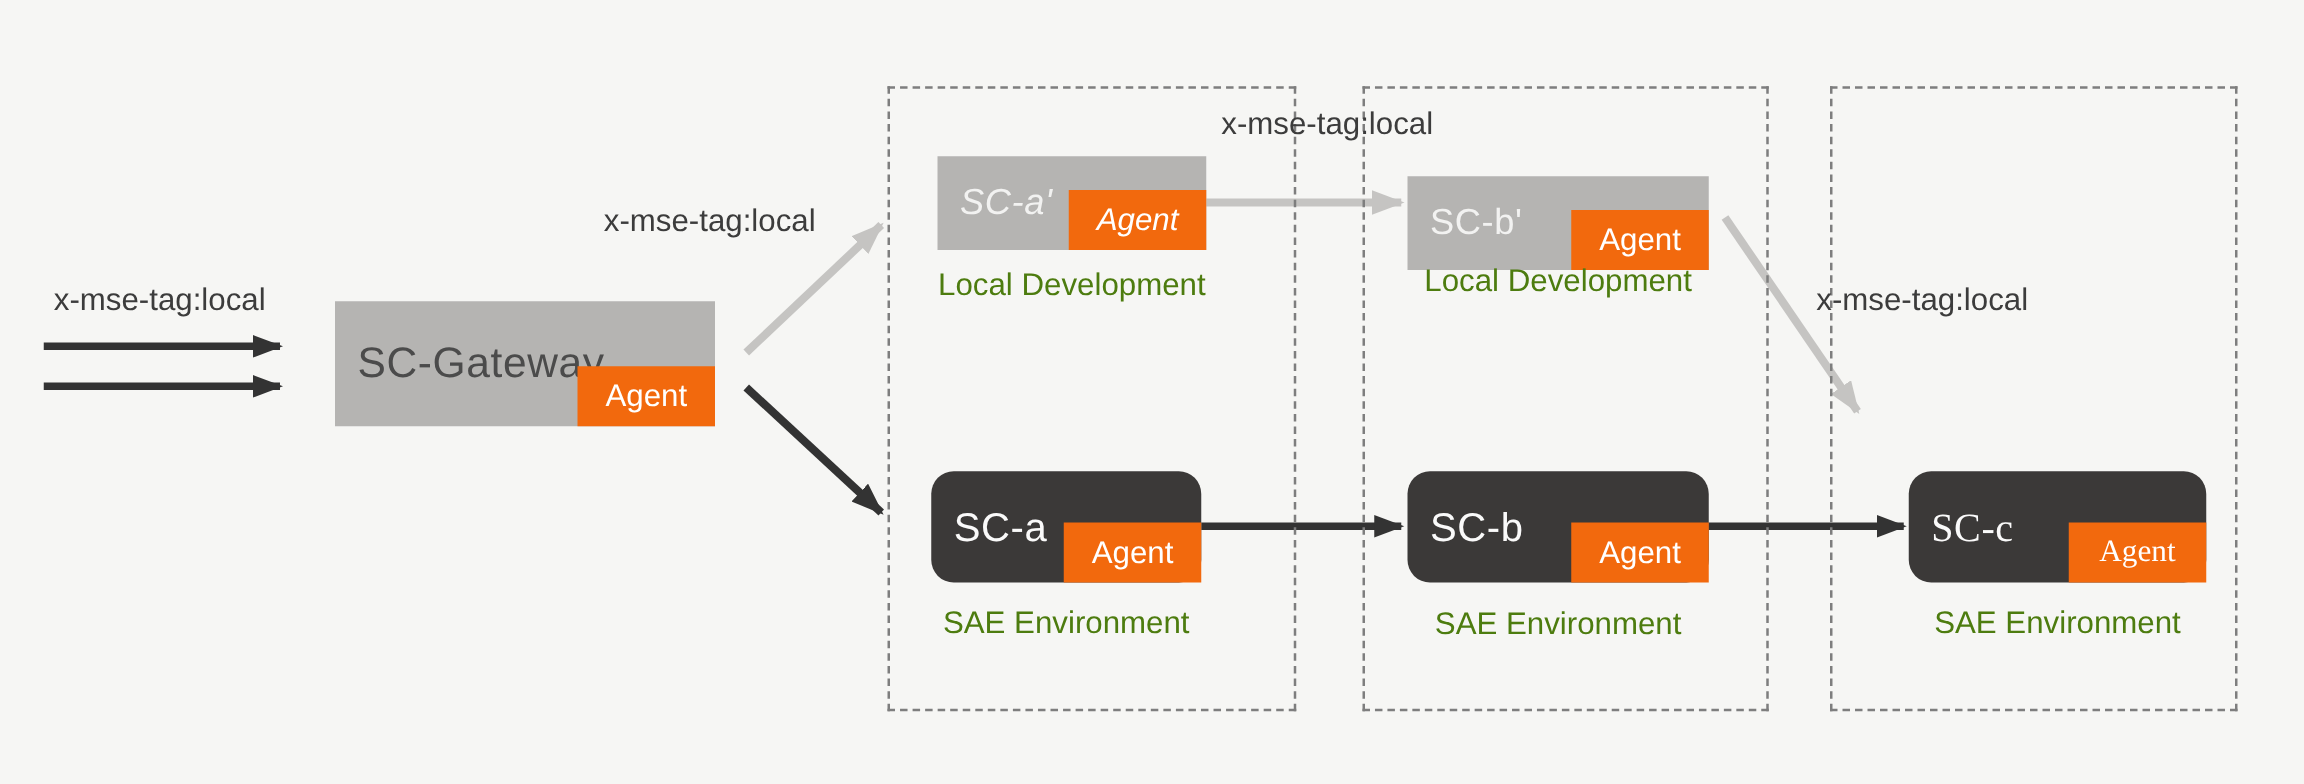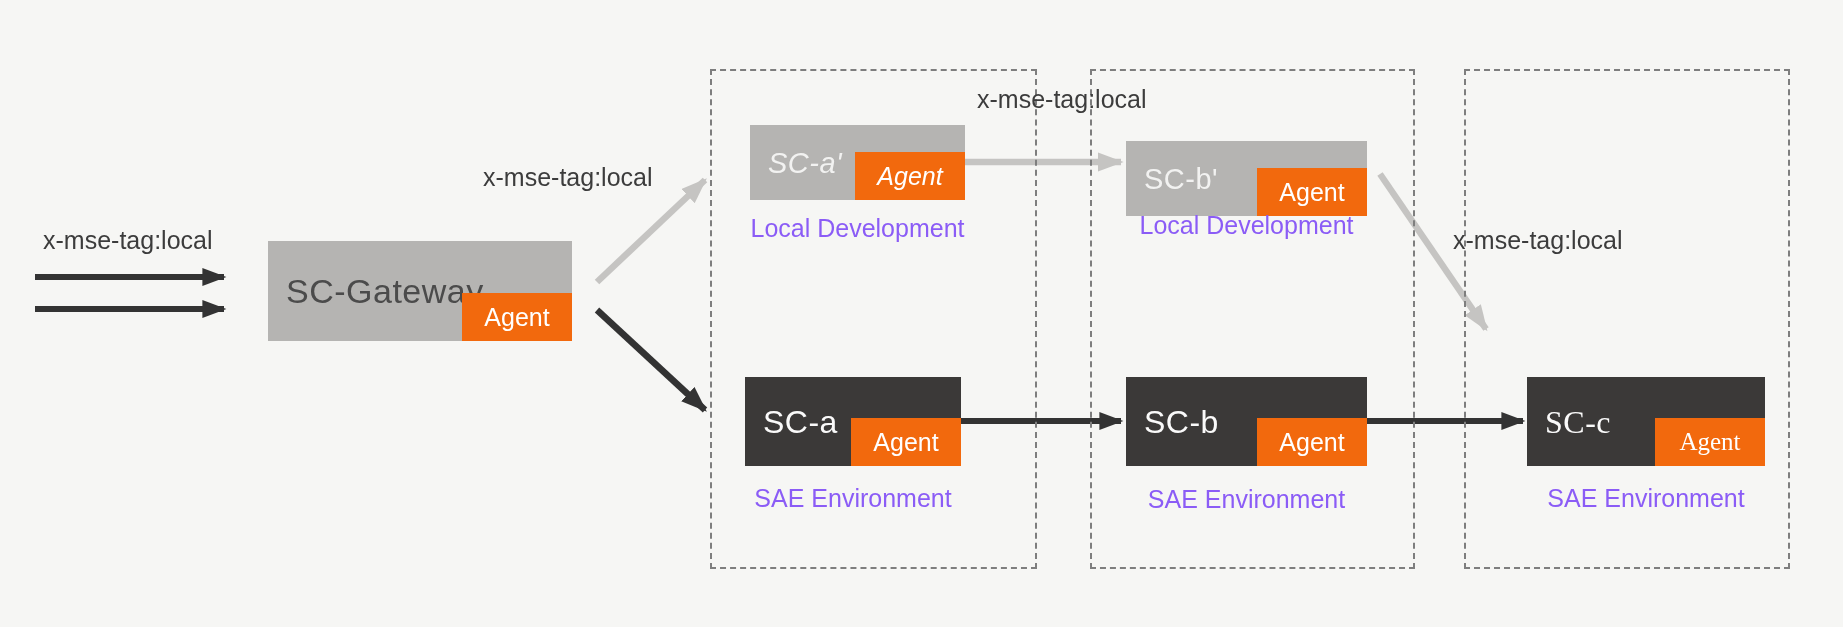--- a/index.html
+++ b/index.html
@@ -26,21 +26,21 @@
     border: 2px dashed #7e7e7e;
     box-sizing: border-box;
     background: transparent;
   }
   
   .node {
     position: absolute;
     box-sizing: border-box;
   }
   .node.gray { background: #b5b4b2; }
-  .node.dark { background: #3b3938; }
+  .node.dark { background: #3b3938; border-radius: 18px; }
   .node .name {
     position: absolute;
     left: 18px;
     top: 50%;
     transform: translateY(-50%);
     white-space: nowrap;
     letter-spacing: 0.5px;
   }
   .node.gray .name { color: #f2f2f1; font-size: 29px; }
   .node.dark .name { color: #fafafa; font-size: 32px; }
@@ -54,21 +54,21 @@
     background: #f2690d;
     color: #ffffff;
     font-size: 25px;
     display: flex;
     align-items: center;
     justify-content: center;
     text-align: right;
   }
   .env-label {
     position: absolute;
-    color: #8b5cf6;
+    color: #4d7c0f;
     font-size: 25px;
     text-align: center;
     white-space: nowrap;
   }
   .tag-label {
     position: absolute;
     color: #3c3c3c;
     font-size: 25px;
     white-space: nowrap;
   }

